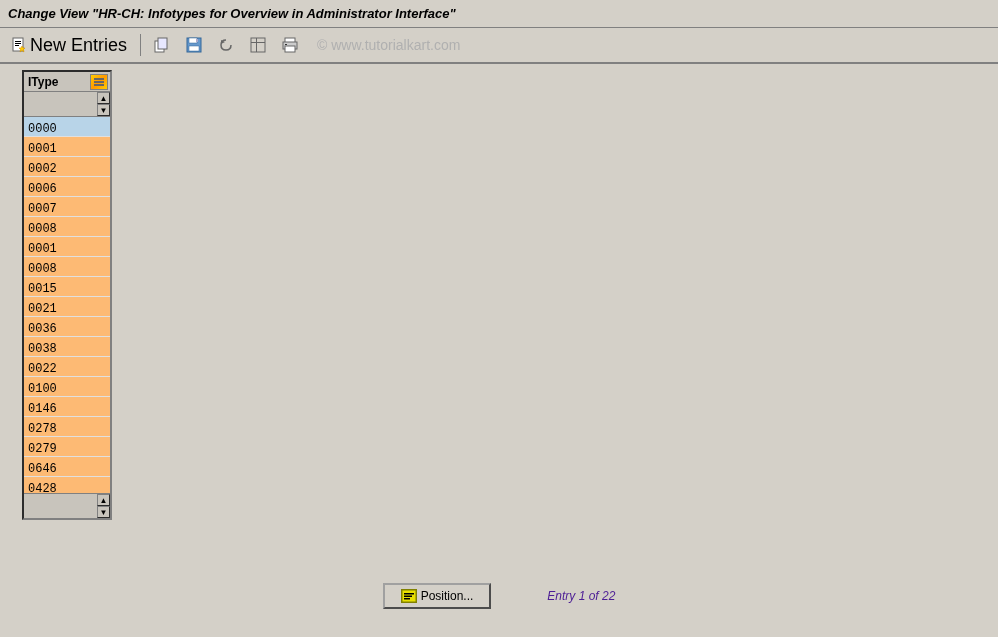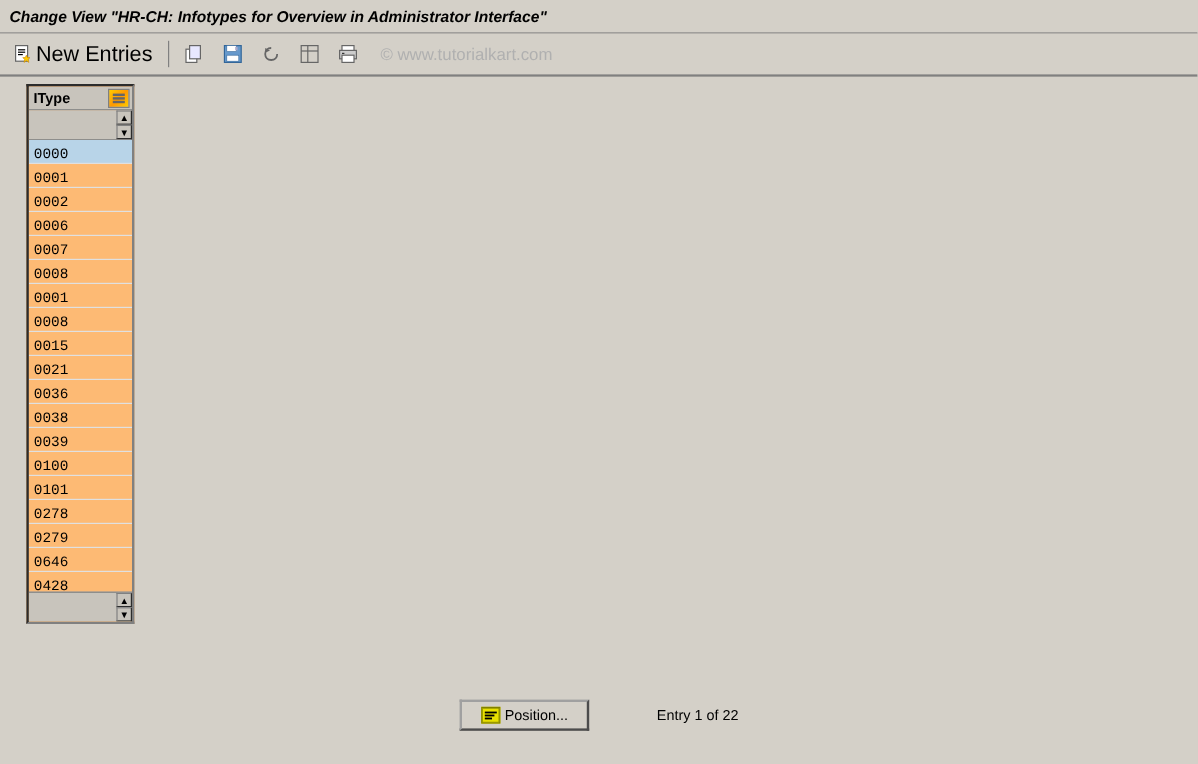--- a/index.html
+++ b/index.html
@@ -197,21 +197,22 @@
       background: #e8e000;
       border: 1px solid #808000;
       display: flex;
       align-items: center;
       justify-content: center;
       font-size: 8px;
     }
 
     .entry-info {
       font-size: 12px;
-      color: #000000;
+      color: #4c1d95;
+      font-style: italic;
     }
   </style>
 </head>
 <body>
 
 <div class="title-bar">
   <span>Change View "HR-CH: Infotypes for Overview in Administrator Interface"</span>
 </div>
 
 <div class="toolbar">
@@ -336,27 +337,27 @@
           <div class="table-row">
             <span class="table-cell">0021</span>
           </div>
           <div class="table-row">
             <span class="table-cell">0036</span>
           </div>
           <div class="table-row">
             <span class="table-cell">0038</span>
           </div>
           <div class="table-row">
-            <span class="table-cell">0039</span>
+            <span class="table-cell">0022</span>
           </div>
           <div class="table-row">
             <span class="table-cell">0100</span>
           </div>
           <div class="table-row">
-            <span class="table-cell">0101</span>
+            <span class="table-cell">0146</span>
           </div>
           <div class="table-row">
             <span class="table-cell">0278</span>
           </div>
           <div class="table-row">
             <span class="table-cell">0279</span>
           </div>
           <div class="table-row">
             <span class="table-cell">0646</span>
           </div>

